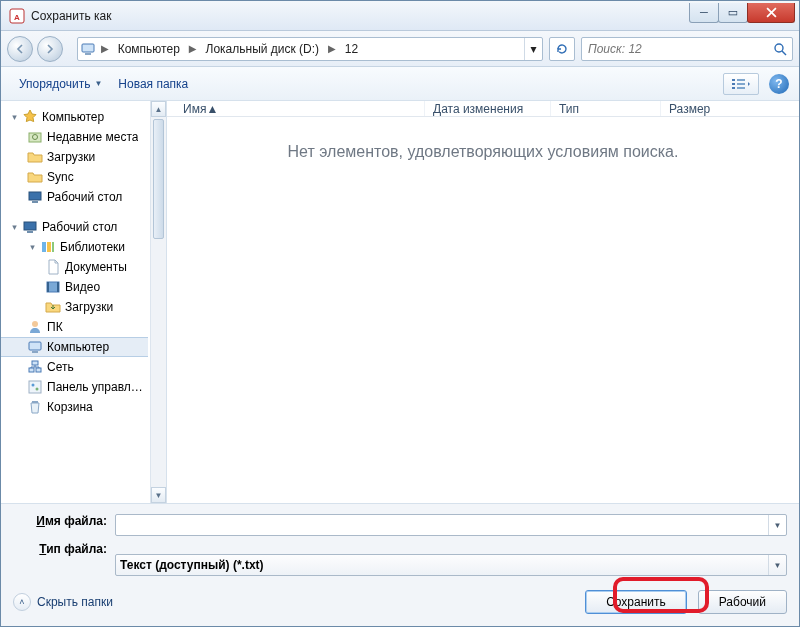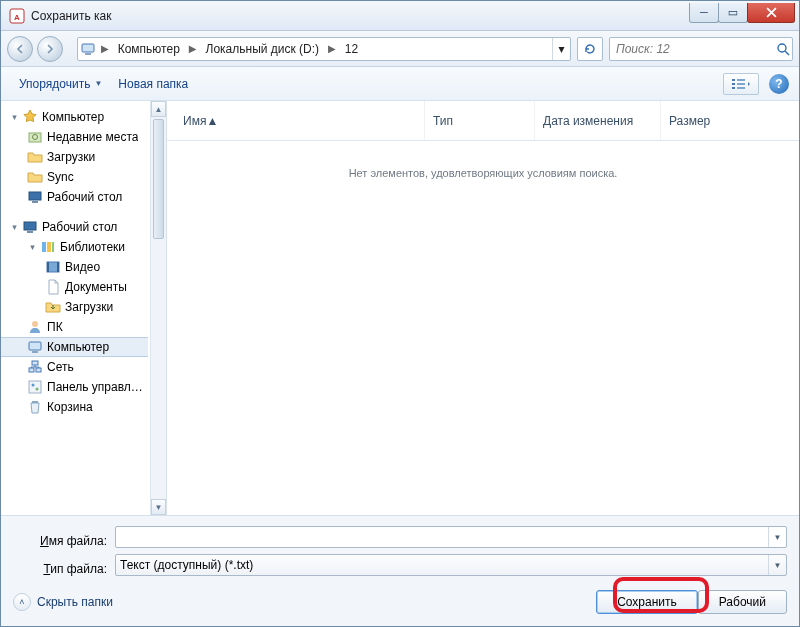--- a/index.html
+++ b/index.html
@@ -17,21 +17,21 @@
   
   .navbar { height: 36px; background: linear-gradient(#f4f7fb,#e7eef7); display:flex; align-items:center; padding: 0 6px; border-bottom:1px solid #c6d4e3;}
   .navbtn { width:26px; height:26px; border-radius:50%; background: radial-gradient(circle at 35% 35%, #fff, #d3dfeb 60%, #b6c7d8); border:1px solid #9ab0c6; display:flex; align-items:center; justify-content:center; margin-right:4px;}
   .navbtn svg { width:12px; height:12px; }
   .breadcrumb { flex:1; height:24px; border:1px solid #a9bdd1; background:#fff; display:flex; align-items:center; font-size:12px; color:#222; margin: 0 6px 0 10px; border-radius:2px; overflow:hidden;}
   .bc-icon { width:20px; display:flex; align-items:center; justify-content:center;}
   .bc-seg { padding:0 6px; display:flex; align-items:center; height:100%; }
   .bc-sep { color:#666; padding:0 3px; font-size:10px;}
   .bc-drop { width:18px; border-left:1px solid #cfdae6; height:100%; display:flex; align-items:center; justify-content:center; margin-left:auto;}
   .refresh { width:26px; height:24px; border:1px solid #a9bdd1; background:#fff; display:flex; align-items:center; justify-content:center; border-radius:2px; margin-right:6px;}
-  .searchbox { width:184px; height:24px; border:1px solid #a9bdd1; background:#fff; display:flex; align-items:center; border-radius:2px; padding:0 4px;}
+  .searchbox { width:212px; height:24px; border:1px solid #a9bdd1; background:#fff; display:flex; align-items:center; border-radius:2px; padding:0 4px;}
   .searchbox input { border:none; outline:none; flex:1; font-size:12px; font-style:italic; color:#7f8a96; background:transparent;}
   .searchbox .sicon { width:16px; display:flex; align-items:center; justify-content:center;}
   
   .toolbar { height:34px; background: linear-gradient(#f8fbfe,#eaf1f8); border-bottom:1px solid #d6e1ec; display:flex; align-items:center; padding: 0 10px; font-size:12px;}
   .tbtn { color:#15428b; padding:4px 8px; display:flex; align-items:center; border-radius:2px;}
   .tbtn .dd { font-size:8px; margin-left:4px; color:#3a5f8a;}
   .tspacer { flex:1; }
   .tview { width:36px; height:22px; border:1px solid #b7cadd; border-radius:2px; background:linear-gradient(#fff,#e7eff7); display:flex; align-items:center; justify-content:center; margin-right:10px;}
   .thelp { width:20px; height:20px; border-radius:50%; background: radial-gradient(circle at 35% 35%, #7fb8ef, #1f68b5); color:#fff; display:flex; align-items:center; justify-content:center; font-size:12px; font-weight:bold;}
   
@@ -43,42 +43,42 @@
   .tree { padding-right:18px; }
   .tree-group { margin-bottom:10px; }
   .tree-item { display:flex; align-items:center; height:20px; padding-left:8px; white-space:nowrap; overflow:hidden;}
   .tree-item.sub { padding-left:26px; }
   .tree-item.selected { background:#e5edf6; border:1px solid #b7cee5; border-left:none; border-right:none;}
   .tree-item .exp { width:11px; font-size:9px; color:#6b7d90; display:inline-flex; justify-content:center; margin-right:2px;}
   .tree-item .ticon { width:16px; height:16px; margin-right:4px; display:inline-flex; align-items:center; justify-content:center; flex-shrink:0;}
   .tree-item .tlabel { overflow:hidden; text-overflow:ellipsis;}
   
   .content { flex:1; display:flex; flex-direction:column; }
-  .colhead { height:40px; border-bottom:1px solid #e1e7ee; display:flex; align-items:flex-end; font-size:12px; color:#39506a; padding-left:8px;}
+  .colhead { height:16px; border-bottom:1px solid #e1e7ee; display:flex; align-items:flex-end; font-size:12px; color:#39506a; padding-left:8px;}
   .col { padding:0 8px; border-right:1px solid #eef2f7; height:100%; display:flex; align-items:center;}
   .col.name { width:250px; }
   .col.date { width:126px; }
   .col.type { width:110px; }
   .col.size { flex:1; border-right:none;}
-  .empty { flex:1; display:flex; align-items:flex-start; justify-content:center; padding-top:26px; font-size:11px; color:#6f7884;}
+  .empty { flex:1; display:flex; align-items:flex-start; justify-content:center; padding-top:26px; font-size:16px; color:#6f7884;}
   
   .bottom { background:#f2f5f9; padding:10px 12px 12px 12px;}
-  .frow { display:flex; align-items:flex-end; margin-bottom:6px; font-size:12px;}
+  .frow { display:flex; align-items:flex-start; margin-bottom:6px; font-size:12px;font-weight:bold;}
   .frow .flabel { width:102px; text-align:right; padding-right:8px;}
   .frow .flabel u { text-decoration: underline; }
   .frow .combo { flex:1; height:22px; border:1px solid #aab9c9; background:#fff; display:flex; align-items:center; border-radius:2px;}
   .frow .combo .sel { background:#1e5fbf; color:#fff; padding:1px 2px; margin:1px 0 1px 2px;}
   .frow .combo .cdisp { flex:1; padding:0 4px; }
   .frow .combo .cdd { width:18px; height:100%; display:flex; align-items:center; justify-content:center; border-left:1px solid #d2dbe5; font-size:8px; color:#4a5e74;}
-  .combo.type { background:linear-gradient(#fdfdfe,#eef2f7);}
+  .combo.type { background:linear-gradient(#fdfdfe,#eef2f7);margin-top:12px;}
   .actionrow { display:flex; align-items:center; margin-top:14px;}
   .hide { display:flex; align-items:center; font-size:12px; color:#1a3f72;}
   .hide .chev { width:18px; height:18px; border:1px solid #c1cfde; border-radius:50%; background:linear-gradient(#fff,#e6edf5); display:flex; align-items:center; justify-content:center; font-size:9px; margin-right:6px; color:#3a5f8a;}
   .aspacer { flex:1; }
-  .btn { height:24px; padding: 0 20px; font-size:12px; border:1px solid #9fb2c6; background:linear-gradient(#fefefe,#e5ecf4); border-radius:3px; display:flex; align-items:center; justify-content:center; margin-left:0;}
+  .btn { height:24px; padding: 0 20px; font-size:12px; border:1px solid #9fb2c6; background:linear-gradient(#fefefe,#e5ecf4); border-radius:3px; display:flex; align-items:center; justify-content:center; margin-left:11px;}
   .btn.primary { border-color:#4f8fd6; box-shadow: 0 0 0 1px #a9cdf0 inset;}
   .highlight-ring { position:absolute; border:4px solid #e11b2a; border-radius:10px; pointer-events:none; }
   
   .ico { width:16px; height:16px; }
 </style>
 </head>
 <body>
 
 <div class="window">
 
@@ -236,35 +236,35 @@
                   <rect x="2" y="3" width="4" height="10" fill="#6fb4e8"></rect>
                   <rect x="7" y="3" width="4" height="10" fill="#f6c24a"></rect>
                   <rect x="12" y="3" width="2" height="10" fill="#8cc97a"></rect>
                 </svg>
               </span>
               <span class="tlabel">Библиотеки</span>
             </div>
           <div class="tree-item sub" style="padding-left:44px">
               <span class="ticon">
                 <svg class="ico" viewBox="0 0 16 16">
+                  <path d="M4 1h6l3 3v11H4z" fill="#fff" stroke="#9fb2c6"></path>
+                  <path d="M10 1v3h3" fill="none" stroke="#9fb2c6"></path>
+                </svg>
+              </span>
+              <span class="tlabel">Документы</span>
+            </div>
+          <div class="tree-item sub" style="padding-left:44px">
+              <span class="ticon">
+                <svg class="ico" viewBox="0 0 16 16">
                   <rect x="2" y="3" width="12" height="10" fill="#7aa8d6" stroke="#4b7bb5"></rect>
                   <rect x="2" y="3" width="2" height="10" fill="#36628f"></rect>
                   <rect x="12" y="3" width="2" height="10" fill="#36628f"></rect>
                 </svg>
               </span>
               <span class="tlabel">Видео</span>
-            </div>
-          <div class="tree-item sub" style="padding-left:44px">
-              <span class="ticon">
-                <svg class="ico" viewBox="0 0 16 16">
-                  <path d="M4 1h6l3 3v11H4z" fill="#fff" stroke="#9fb2c6"></path>
-                  <path d="M10 1v3h3" fill="none" stroke="#9fb2c6"></path>
-                </svg>
-              </span>
-              <span class="tlabel">Документы</span>
             </div>
           <div class="tree-item sub" style="padding-left:44px">
               <span class="ticon">
                 <svg class="ico" viewBox="0 0 16 16">
                   <path d="M1 4h5l1 2h8v7H1z" fill="#f9d77e" stroke="#d4a94a"></path>
                   <path d="M8 6v4m-2-2l2 2 2-2" stroke="#4a7a3a" fill="none"></path>
                 </svg>
               </span>
               <span class="tlabel">Загрузки</span>
             </div>
@@ -324,22 +324,22 @@
         <div class="scrollbtn" style="position:absolute;bottom:0;left:0;right:0">▼</div>
       </div>
     </div>
 
     <div class="content">
       <div class="colhead">
         <div class="col name">
             <span>Имя</span>
             <span class="sort">▲</span>
           </div>
+        <div class="col date">Дата изменения</div>
         <div class="col type">Тип</div>
-        <div class="col date">Дата изменения</div>
         <div class="col size">Размер</div>
       </div>
       <div class="empty">Нет элементов, удовлетворяющих условиям поиска.</div>
     </div>
   </div>
 
   <div class="bottom">
     <div class="frow">
       <div class="flabel"><u>И</u>мя файла:</div>
       <div class="combo">

